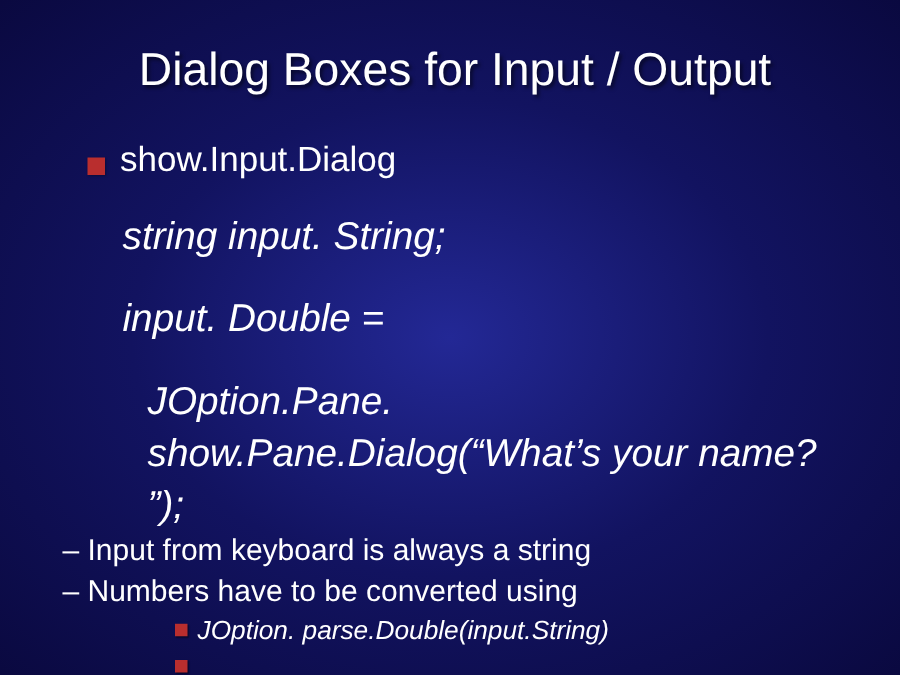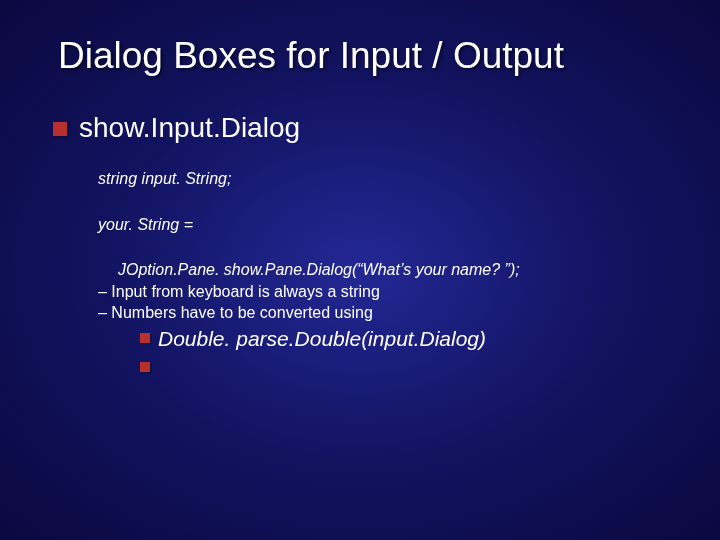--- a/index.html
+++ b/index.html
@@ -15,40 +15,41 @@
       color: #ffffff;
       padding: 35px 50px 30px 50px;
       overflow: hidden;
     }
     .title {
       font-size: 37px;
       color: #ffffff;
       text-shadow: 2px 2px 3px rgba(0,0,0,0.5);
       margin-bottom: 35px;
       margin-left: 8px;
+      text-align: center;
     }
     .level1 {
       font-size: 28px;
-      margin-left: 3px;
+      margin-left: 20px;
       margin-bottom: 8px;
       display: flex;
-      align-items: flex-start;
+      align-items: center;
     }
     .bullet-square {
       display: inline-block;
       width: 14px;
       height: 14px;
       background: #b92e2e;
       margin-right: 12px;
       margin-top: 10px;
       box-shadow: 1px 1px 2px rgba(0,0,0,0.4);
       flex-shrink: 0;
     }
     .level2 {
-      font-size: 16px;
+      font-size: 31px;
       margin-left: 48px;
       line-height: 1.35;
       margin-top: 24px;
     }
     .level2-indent {
       margin-left: 68px;
     }
     .level3 {
       font-size: 21px;
       margin-left: 90px;
@@ -64,41 +65,40 @@
       background: #b92e2e;
       margin-right: 8px;
       margin-top: 9px;
       box-shadow: 1px 1px 1px rgba(0,0,0,0.4);
       flex-shrink: 0;
     }
     .italic {
       font-style: italic;
     }
     .dash-item {
-      margin-left: 48px;
-      font-size: 16px;
+      font-size: 24px;
       line-height: 1.35;
     }
   </style>
 </head>
 <body>
 
 <div class="title">Dialog Boxes for Input / Output</div>
 
 <div class="level1">
   <span class="bullet-square"></span>
   <span>show.Input.Dialog</span>
 </div>
 
 <div class="level2 italic">string input. String;</div>
-<div class="level2 italic">your. String =</div>
+<div class="level2 italic">input. Double =</div>
 <div class="level2 italic level2-indent">JOption.Pane. show.Pane.Dialog(“What’s your name? ”);</div>
 
 <div class="dash-item">– Input from keyboard is always a string</div>
 <div class="dash-item">– Numbers have to be converted using</div>
 
 <div class="level3">
   <span class="bullet-small"></span>
-  <span>Double. parse.Double(input.Dialog)</span>
+  <span>JOption. parse.Double(input.String)</span>
 </div>
 <div class="level3">
   <span class="bullet-small"></span>
 </div>
 
 </body></html>

